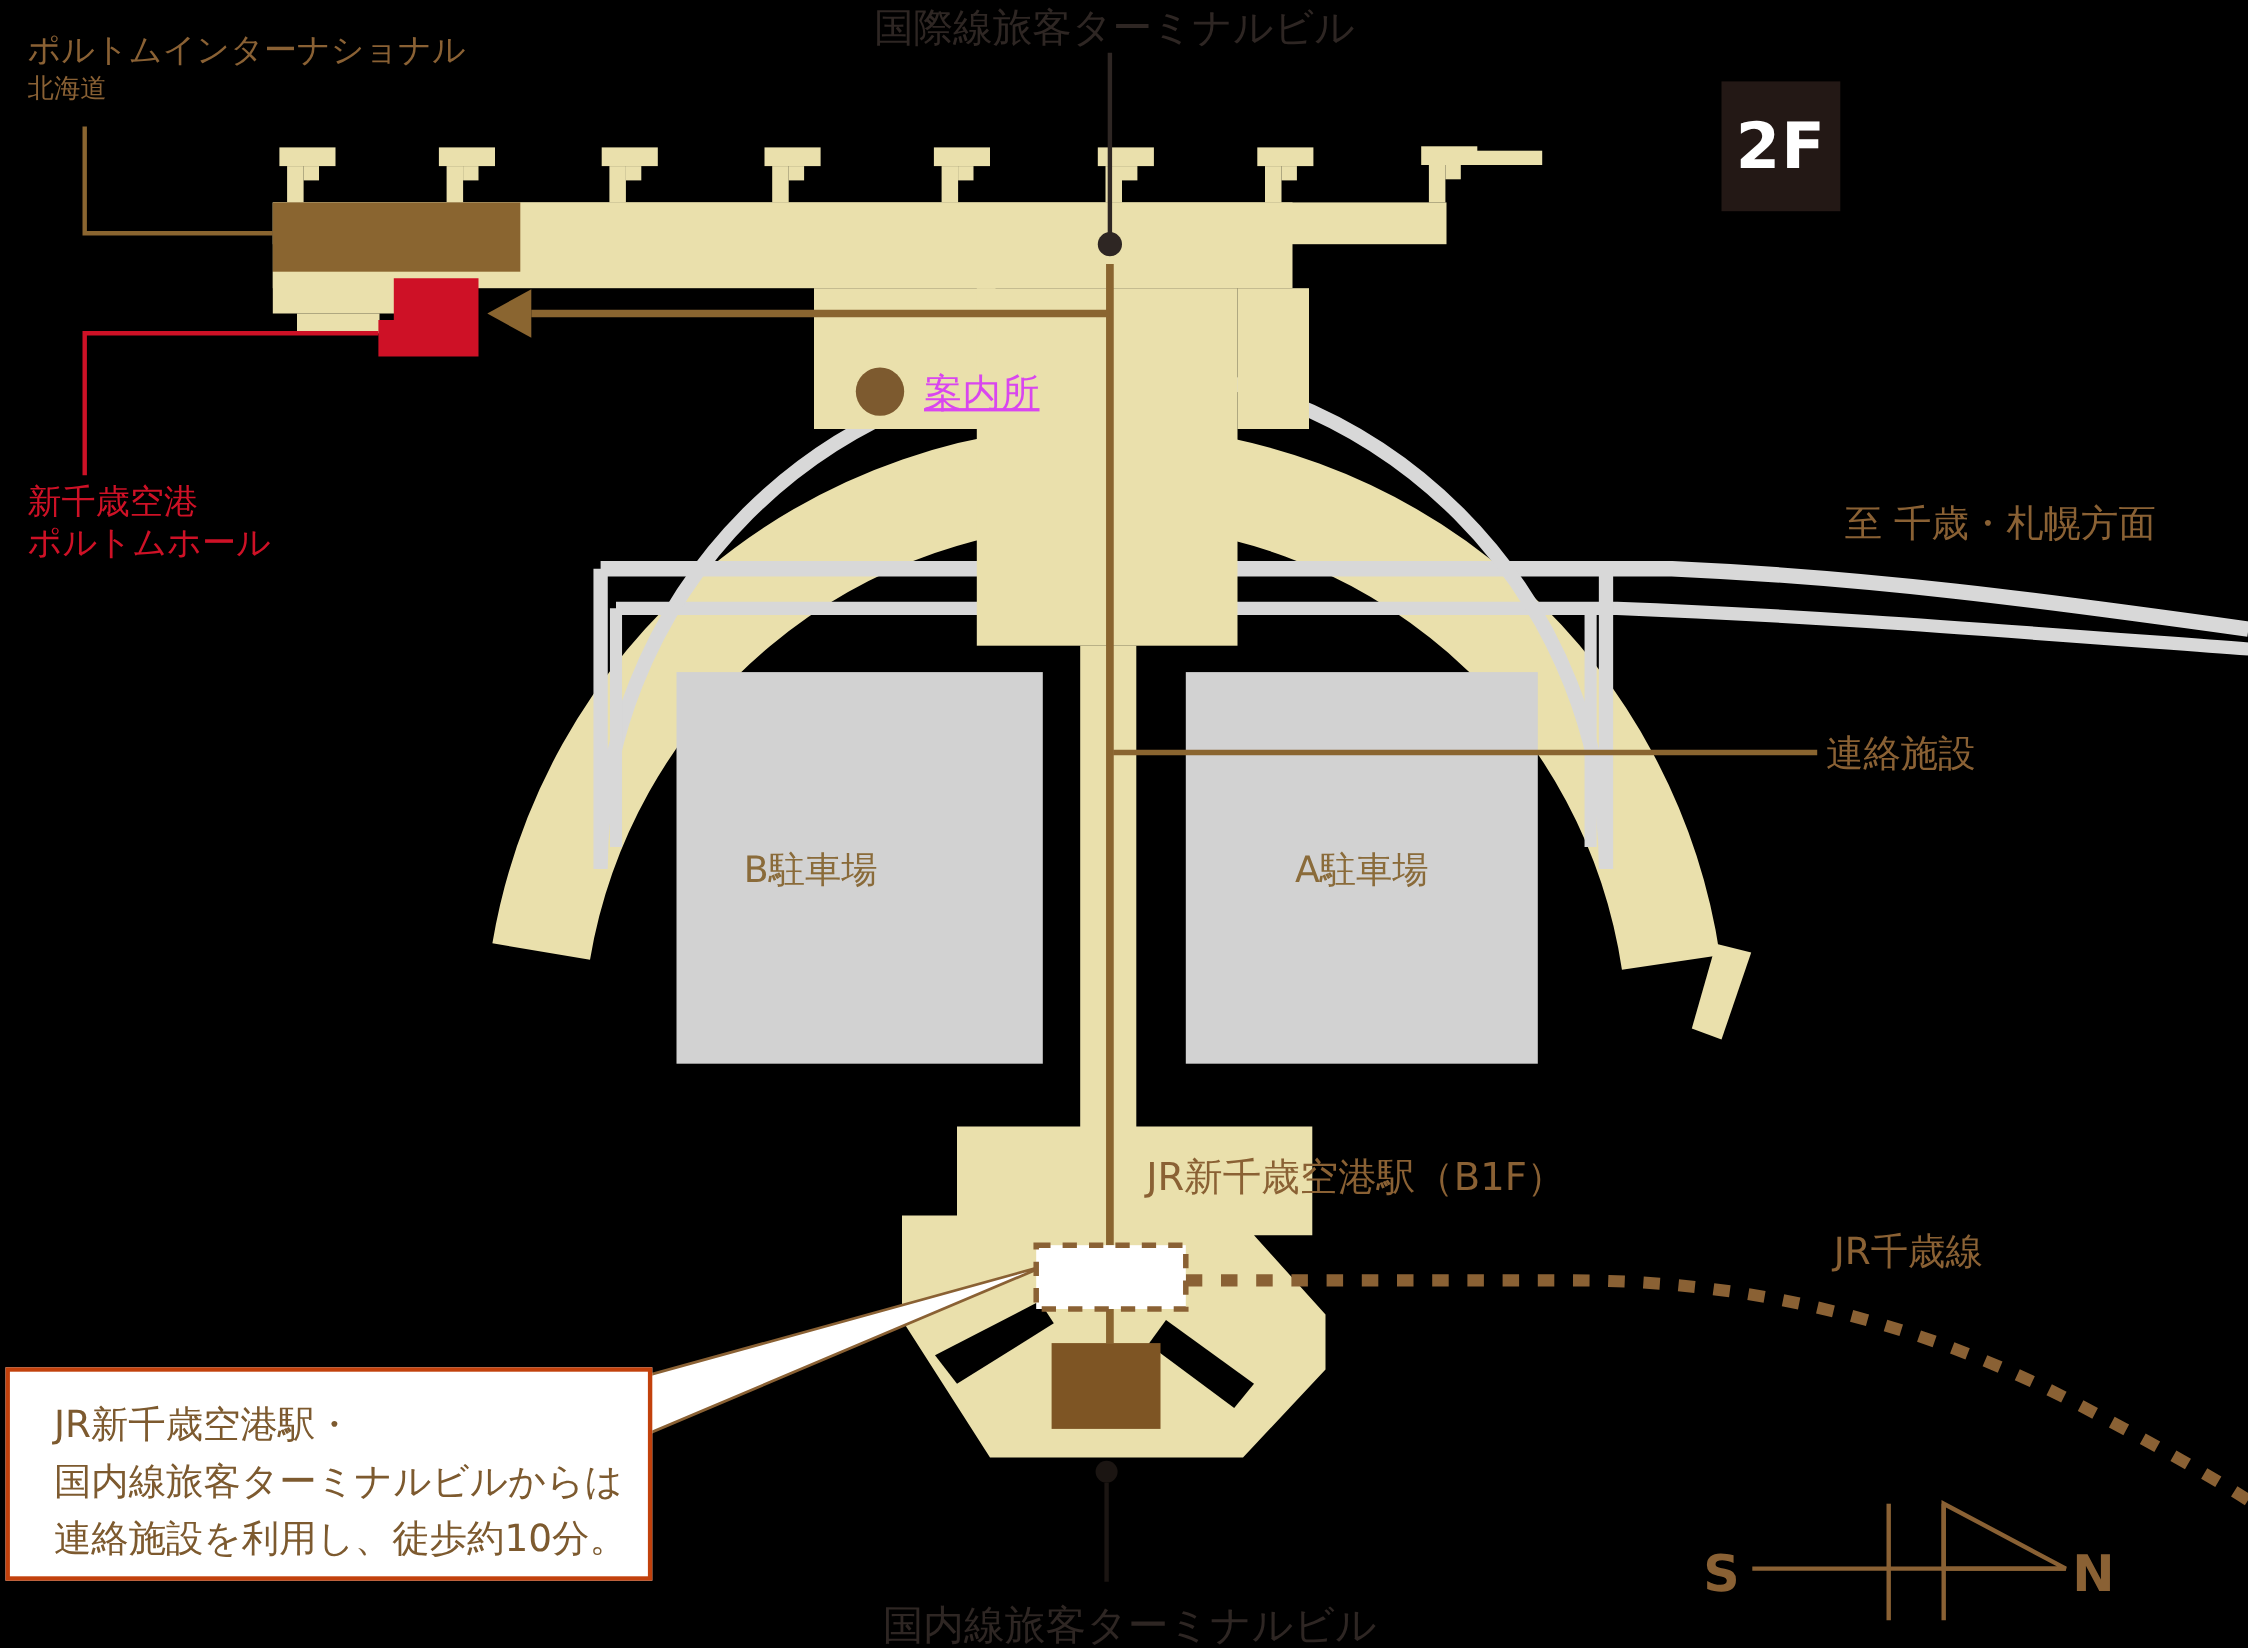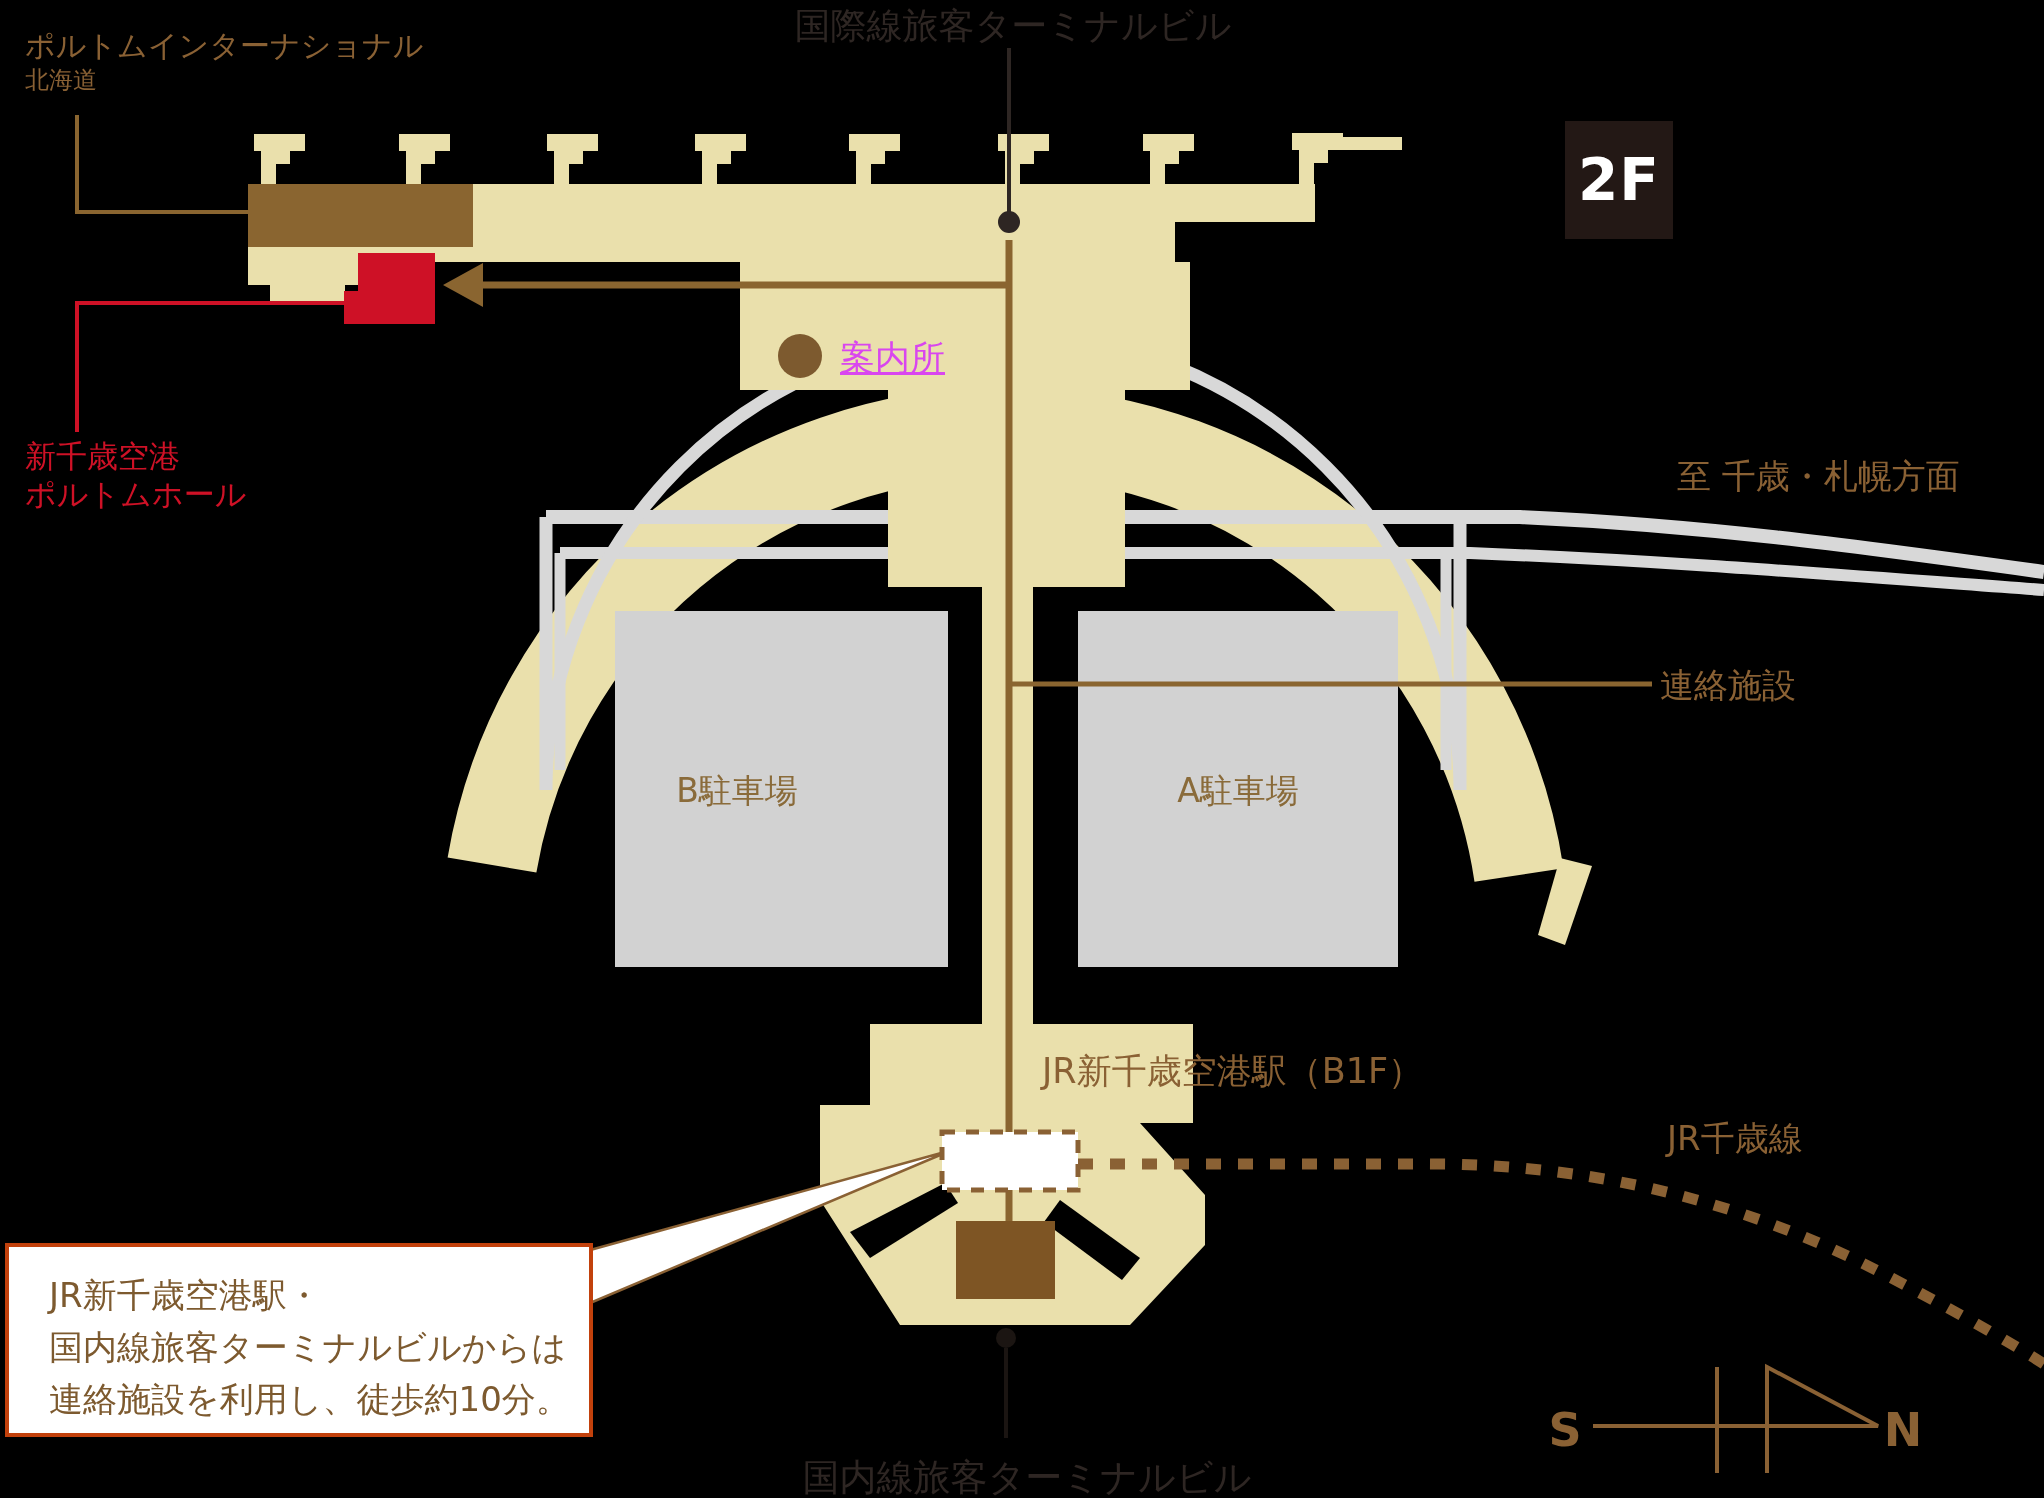--- a/index.html
+++ b/index.html
@@ -7,21 +7,21 @@
          font-family:"DejaVu Sans","Liberation Sans",sans-serif;}
   #map-svg{position:absolute;left:0;top:0;}
   .lbl{position:absolute;white-space:nowrap;line-height:1.18;}
   .brown{color:#8A6134;}
   .darkbrown{color:#d946ef;text-decoration:underline;}
   .red{color:#CE1126;}
   .ink{color:#2E2623;}
   .center{transform:translateX(-50%);}
   #floor-badge{position:absolute;left:1565px;top:74px;width:108px;height:118px;
                background:#231815;color:#fff;display:flex;align-items:center;justify-content:center;
-               font-size:58px;font-weight:bold;letter-spacing:1px;margin-top:47px;}
+               font-size:58px;font-weight:bold;letter-spacing:1px;}
   #callout{position:absolute;left:5px;top:1243px;width:540px;height:146px;
            background:#fff;border:4px solid #c2410c;padding:22px 0 18px 40px;
            font-size:34px;line-height:52px;color:#7D5A2F;}
   .compass-letter{position:absolute;font-size:46px;font-weight:bold;color:#8A6134;transform:translate(-50%,-50%);}
 </style>
 </head>
 <body>
 
 <div id="stage">
 

